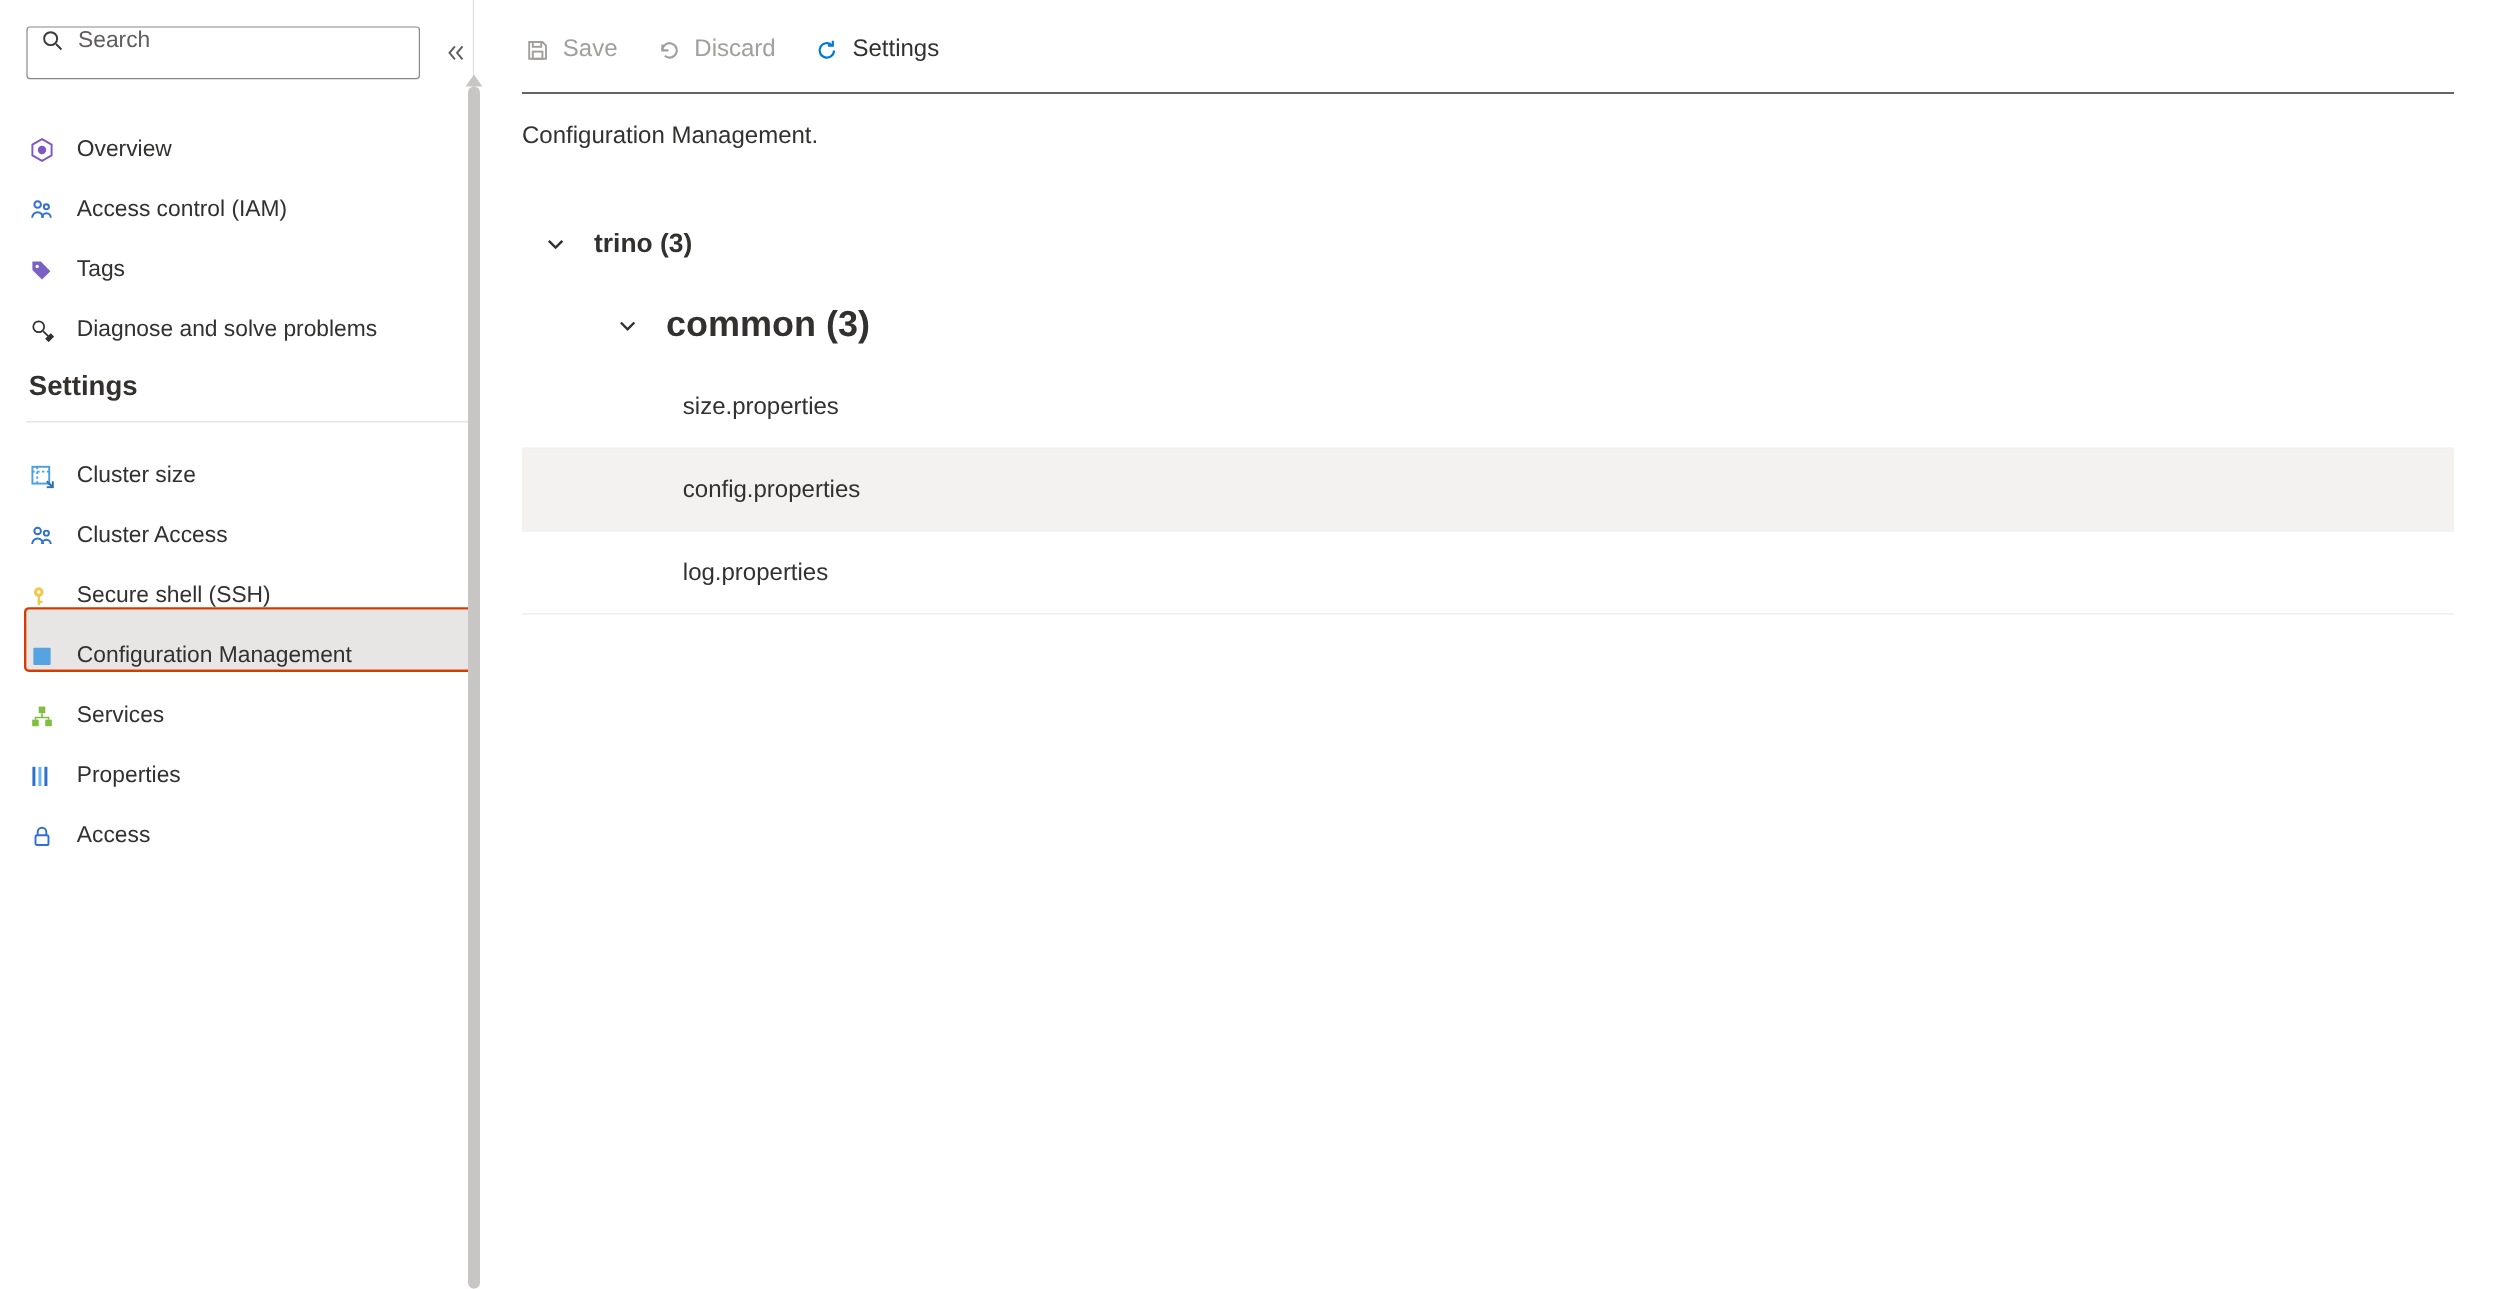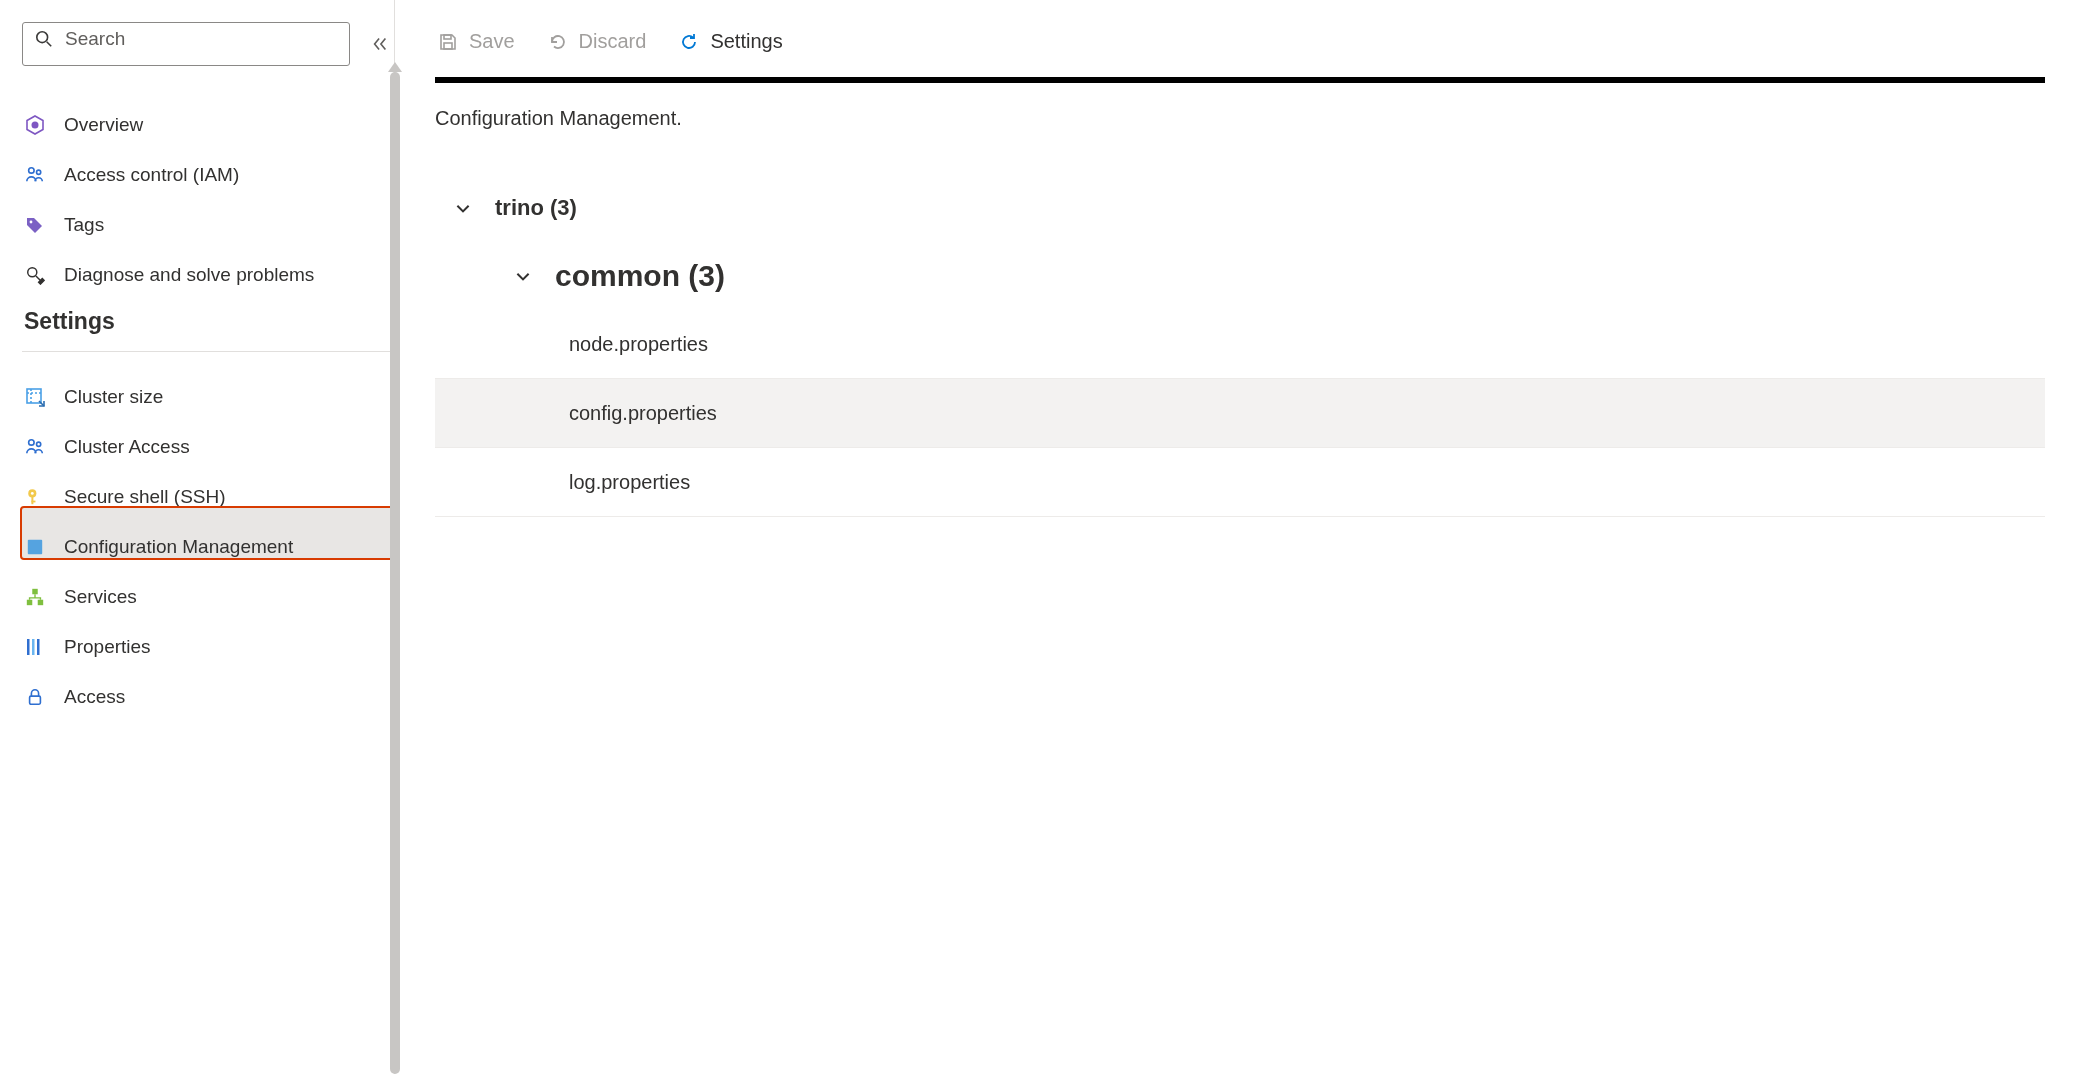--- a/index.html
+++ b/index.html
@@ -32,22 +32,22 @@
     gap: 16px;
     padding-right: 0;
     margin-bottom: 20px;
   }
   .search-box {
     flex: 1;
     height: 44px;
     border: 1px solid #8a8886;
     border-radius: 3px;
     display: flex;
-    align-items: flex-end;
-    padding: 15px 10px;
+    align-items: flex-start;
+    padding: 0 10px;
     gap: 10px;
     background: #fff;
   }
   .search-box input {
     border: none;
     outline: none;
     font-size: 19px;
     flex: 1;
     background: transparent;
     color: #323130;
@@ -120,21 +120,21 @@
   .main {
     flex: 1;
     padding: 26px 40px 0 40px;
     overflow: auto;
   }
   .toolbar {
     display: flex;
     align-items: center;
     gap: 28px;
     padding-bottom: 20px;
-    border-bottom: 6px solid #000000;
+    border-bottom: 1px solid #000000;
     margin-bottom: 24px;
   }
   .tb-btn {
     display: flex;
     align-items: center;
     gap: 10px;
     cursor: pointer;
     padding: 4px 2px;
     background: none;
     border: none;
@@ -357,21 +357,21 @@
     <div class="tree-row level-1">
       <span class="chevron">
         <svg viewBox="0 0 16 16" width="18" height="18" fill="none" stroke="#323130" stroke-width="1.8">
             <polyline points="3,6 8,11 13,6"></polyline>
           </svg>
       </span>
       <span>common (3)</span>
     </div>
 
     <div class="tree-row level-2">
-      <span>node.properties</span>
+      <span>size.properties</span>
     </div>
     <hr class="tree-hr">
     <div class="tree-row level-2 hovered">
       <span>config.properties</span>
     </div>
     <hr class="tree-hr">
     <div class="tree-row level-2">
       <span>log.properties</span>
     </div>
     <hr class="tree-hr">

